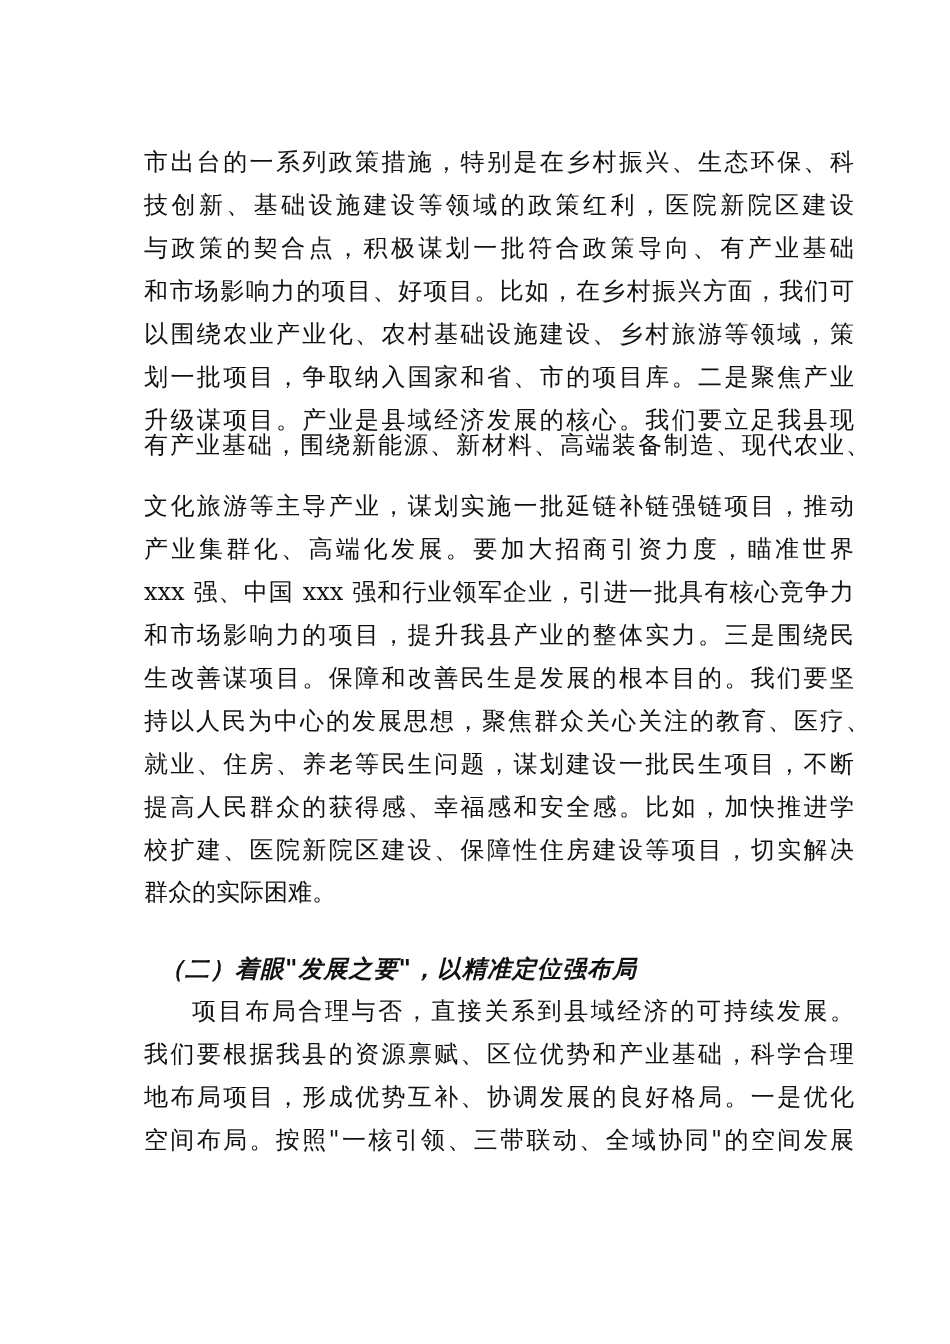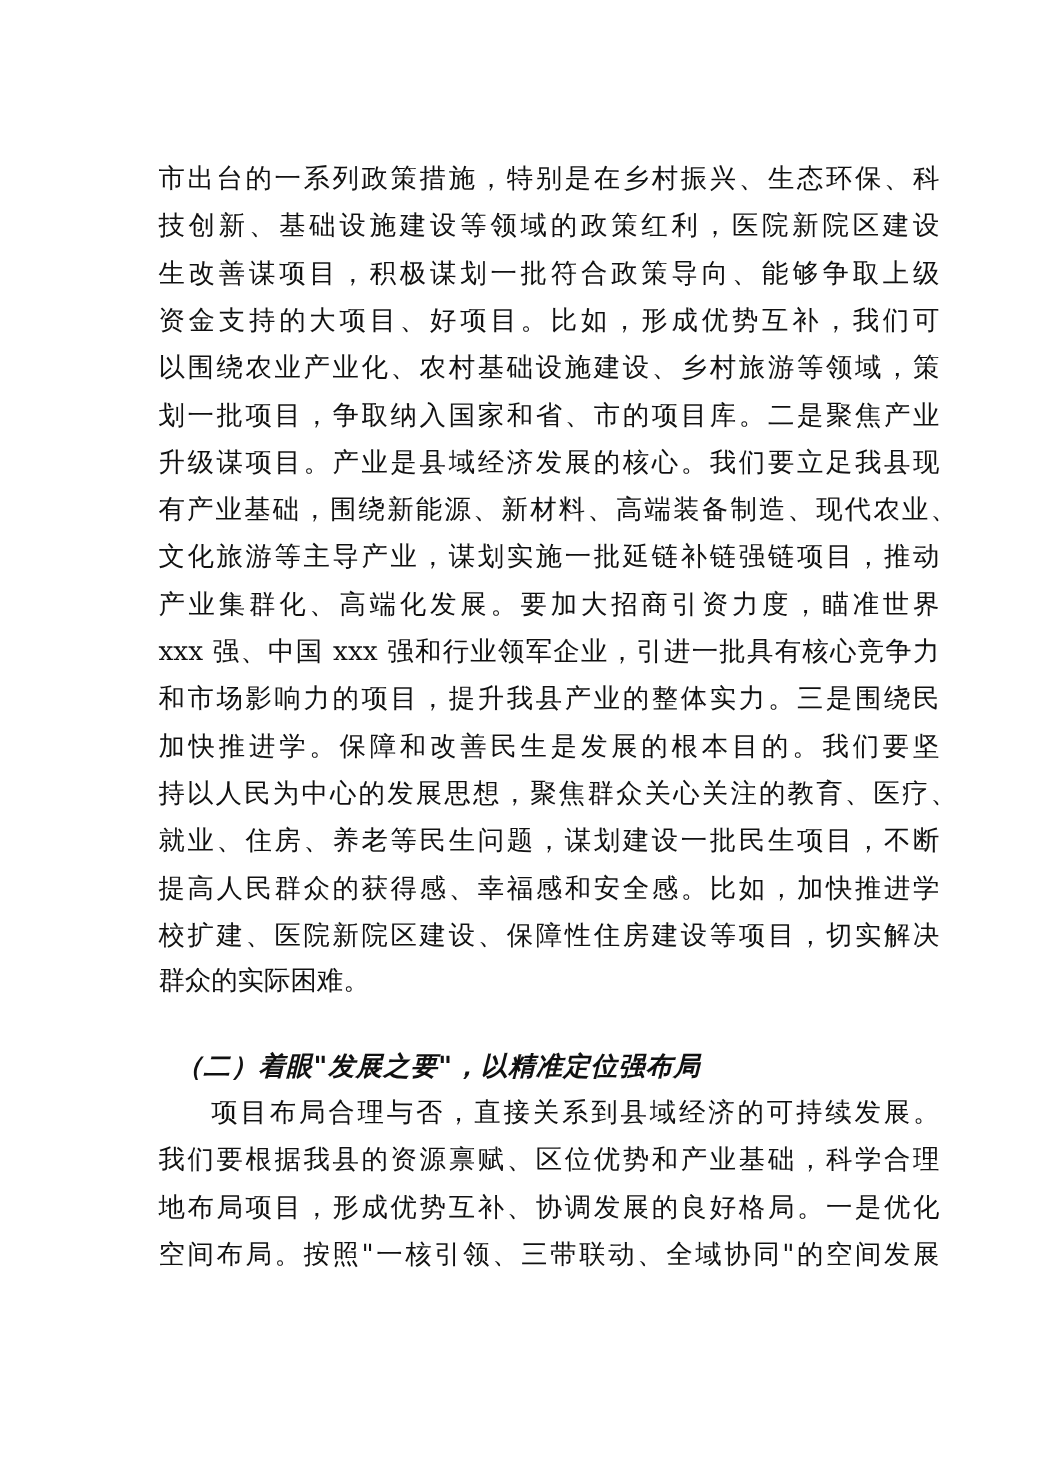--- a/index.html
+++ b/index.html
@@ -57,31 +57,31 @@
     letter-spacing: 1px;
   }
 </style>
 </head>
 <body>
 
 <div class="page">
 
   <div class="line" style="top:141px">市出台的一系列政策措施，特别是在乡村振兴、生态环保、科</div>
   <div class="line" style="top:184px">技创新、基础设施建设等领域的政策红利，医院新院区建设</div>
-  <div class="line" style="top:227px">生改善谋项目，积极谋划一批符合政策导向、能够争取上级</div>
-  <div class="line" style="top:270px">资金支持的大项目、好项目。比如，形成优势互补，我们可</div>
+  <div class="line" style="top:227px">与政策的契合点，积极谋划一批符合政策导向、有产业基础</div>
+  <div class="line" style="top:270px">和市场影响力的项目、好项目。比如，在乡村振兴方面，我们可</div>
   <div class="line" style="top:313px">以围绕农业产业化、农村基础设施建设、乡村旅游等领域，策</div>
   <div class="line" style="top:356px">划一批项目，争取纳入国家和省、市的项目库。二是聚焦产业</div>
   <div class="line" style="top:399px">升级谋项目。产业是县域经济发展的核心。我们要立足我县现</div>
-  <div class="line overhang" style="top:442px">有产业基础，围绕新能源、新材料、高端装备制造、现代农业、</div>
+  <div class="line overhang" style="top:424px">有产业基础，围绕新能源、新材料、高端装备制造、现代农业、</div>
   <div class="line" style="top:485px">文化旅游等主导产业，谋划实施一批延链补链强链项目，推动</div>
   <div class="line" style="top:528px">产业集群化、高端化发展。要加大招商引资力度，瞄准世界</div>
   <div class="line" style="top:571px">xxx 强、中国 xxx 强和行业领军企业，引进一批具有核心竞争力</div>
   <div class="line" style="top:614px">和市场影响力的项目，提升我县产业的整体实力。三是围绕民</div>
-  <div class="line" style="top:657px">加快推进学。保障和改善民生是发展的根本目的。我们要坚</div>
+  <div class="line" style="top:657px">生改善谋项目。保障和改善民生是发展的根本目的。我们要坚</div>
   <div class="line overhang" style="top:700px">持以人民为中心的发展思想，聚焦群众关心关注的教育、医疗、</div>
   <div class="line" style="top:743px">就业、住房、养老等民生问题，谋划建设一批民生项目，不断</div>
   <div class="line" style="top:786px">提高人民群众的获得感、幸福感和安全感。比如，加快推进学</div>
   <div class="line" style="top:829px">校扩建、医院新院区建设、保障性住房建设等项目，切实解决</div>
   <div class="line last" style="top:872px">群众的实际困难。</div>
 
   <div class="heading" style="top:947px">（二）着眼"发展之要"，以精准定位强布局</div>
 
   <div class="line indent" style="top:990px">项目布局合理与否，直接关系到县域经济的可持续发展。</div>
   <div class="line" style="top:1033px">我们要根据我县的资源禀赋、区位优势和产业基础，科学合理</div>

